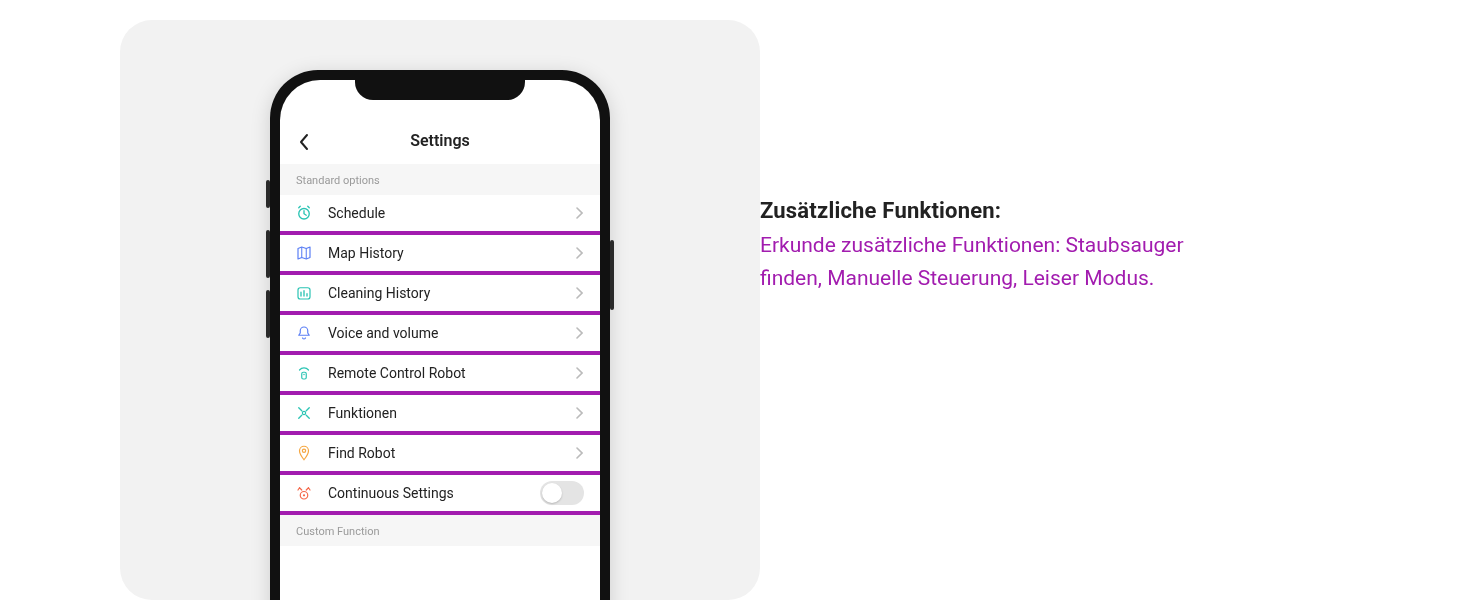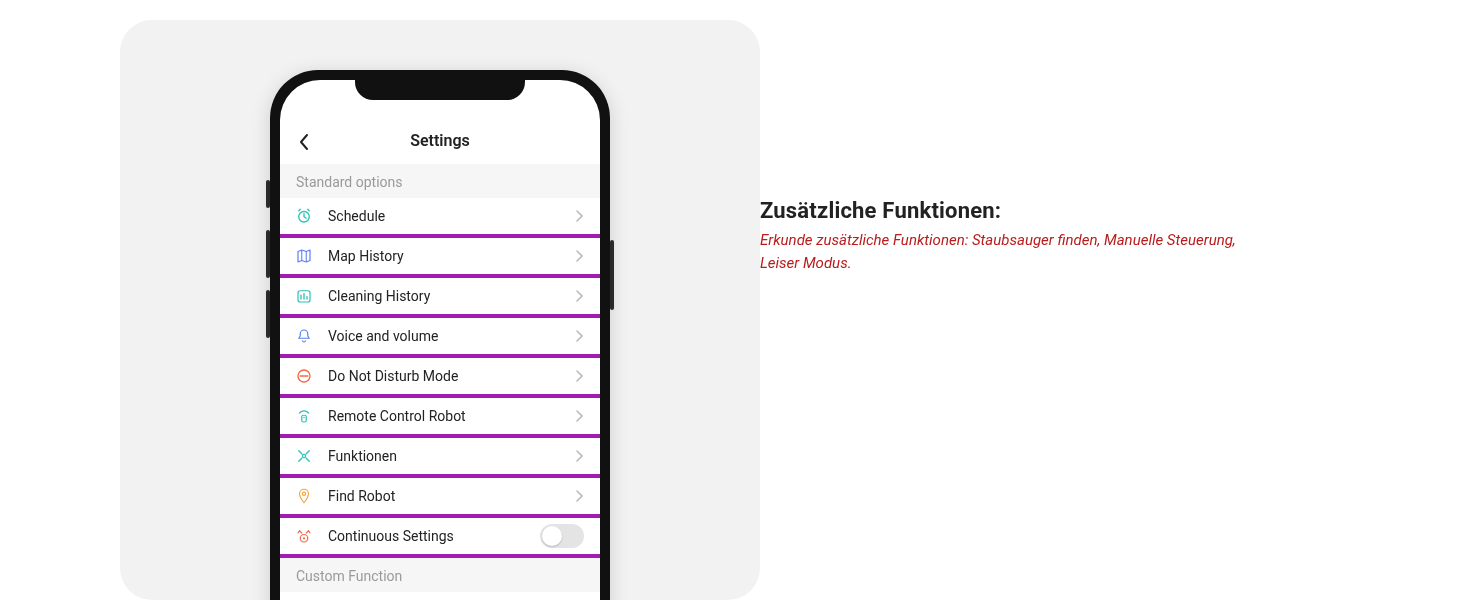--- a/index.html
+++ b/index.html
@@ -67,21 +67,21 @@
     position: absolute;
     left: 14px;
     bottom: 12px;
     width: 20px; height: 20px;
     display:flex;align-items:center;justify-content:center;
   }
   .nav-title { font-size: 16px; font-weight: 600; color: #222; }
   .section-header {
     background: #f6f6f6;
     padding: 10px 16px 8px;
-    font-size: 14px;
+    font-size: 11px;
     color: #9a9a9a;
   }
   .row {
     display: flex;
     align-items: center;
     height: 40px;
     padding: 0 16px 0 14px;
     background: #fff;
     border-bottom: 4px solid #a21caf;
   }
@@ -115,24 +115,23 @@
     width: 480px;
   }
   .right-text h2 {
     font-size: 22px;
     font-weight: 700;
     color: #222;
     margin-bottom: 6px;
     letter-spacing: .2px;
   }
   .right-text p {
-    font-size: 15px;
+    font-size: 21px;
     line-height: 1.55;
-    color: #b91c1c;
-    font-style: italic;
+    color: #a21caf;
   }
   svg { display:block; }
 </style>
 </head>
 <body>
 
 <div class="stage">
   <div class="left-panel">
     <div class="phone">
       <div class="phone-side-btn btn-l1"></div>
@@ -206,34 +205,20 @@
               </svg>
           </span>
           <span class="label">Voice and volume</span>
           <span class="chev">
             <svg width="8" height="12" viewBox="0 0 8 12">
                 <path d="M2 1l5 5-5 5" stroke="#bbb" stroke-width="1.6" fill="none" stroke-linecap="round"></path>
               </svg>
           </span>
         </div>
 
-        <div class="row">
-          <span class="icon">
-            <svg width="18" height="18" viewBox="0 0 24 24">
-                <circle cx="12" cy="12" r="8" stroke="#f5684a" stroke-width="1.8" fill="none"></circle>
-                <path d="M7 12h10" stroke="#f5684a" stroke-width="2" stroke-linecap="round"></path>
-              </svg>
-          </span>
-          <span class="label">Do Not Disturb Mode</span>
-          <span class="chev">
-            <svg width="8" height="12" viewBox="0 0 8 12">
-                <path d="M2 1l5 5-5 5" stroke="#bbb" stroke-width="1.6" fill="none" stroke-linecap="round"></path>
-              </svg>
-          </span>
-        </div>
 
         <div class="row">
           <span class="icon">
             <svg width="18" height="18" viewBox="0 0 24 24">
                 <path d="M6 8a8 8 0 0 1 12 0" stroke="#2bc4b4" stroke-width="1.6" fill="none" stroke-linecap="round"></path>
                 <rect x="9" y="11" width="6" height="9" rx="2" stroke="#2bc4b4" stroke-width="1.6" fill="none"></rect>
                 <circle cx="12" cy="14" r="1" fill="#2bc4b4"></circle>
               </svg>
           </span>
           <span class="label">Remote Control Robot</span>

